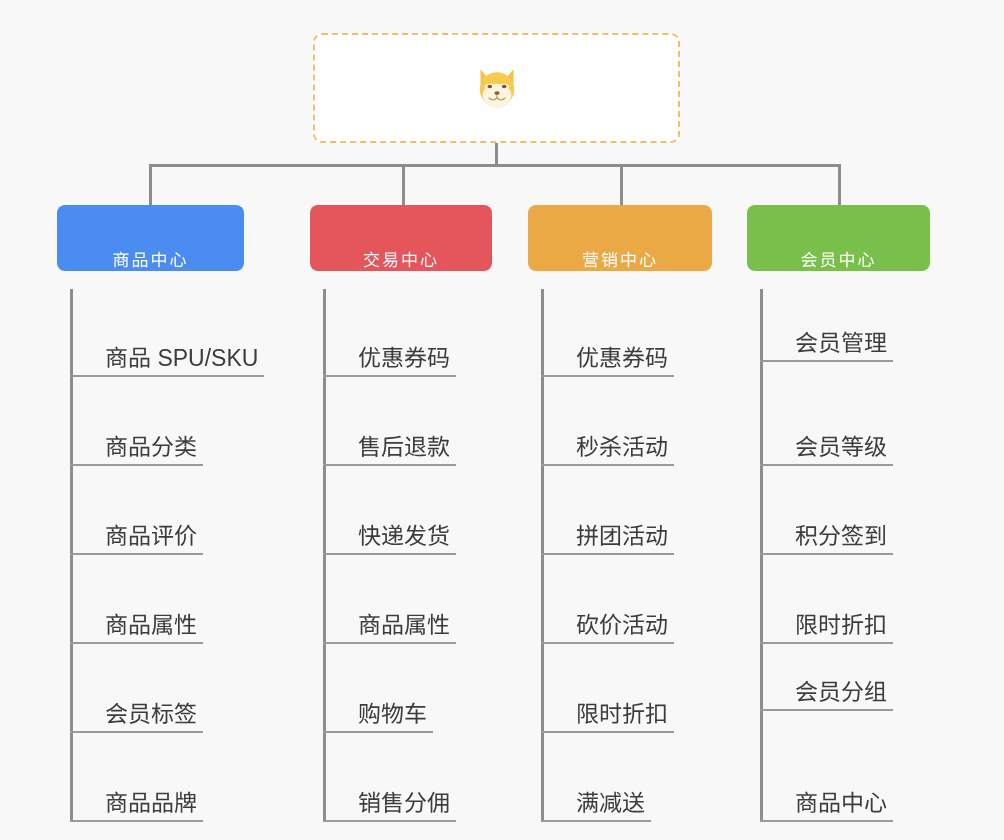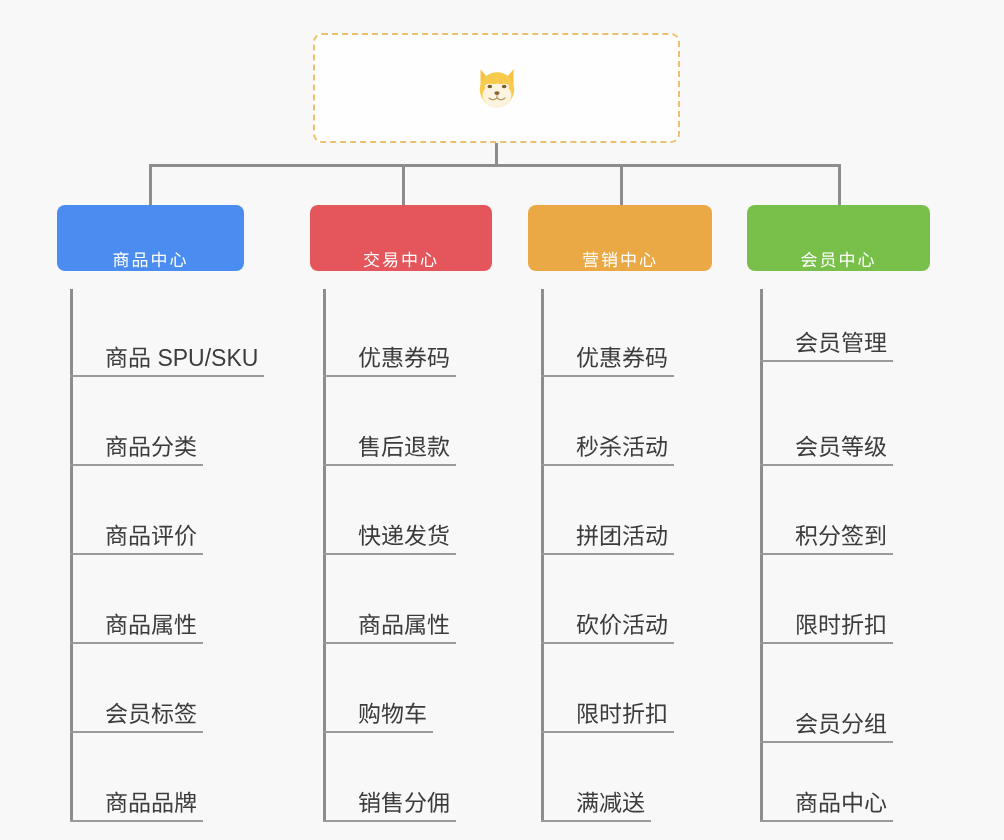--- a/index.html
+++ b/index.html
@@ -249,21 +249,21 @@
             <div class="leaf-label">会员等级</div>
           </div>
           <div class="leaf" style="top: 240px;">
             <div class="leaf-stub" style="border-bottom: 2px solid rgb(154, 154, 154); box-sizing: border-box; margin-left: 13px; width: 29px;"></div>
             <div class="leaf-label">积分签到</div>
           </div>
           <div class="leaf" style="top: 329px;">
             <div class="leaf-stub" style="border-bottom: 2px solid rgb(154, 154, 154); box-sizing: border-box; margin-left: 13px; width: 29px;"></div>
             <div class="leaf-label">限时折扣</div>
           </div>
-          <div class="leaf" style="top: 428px; justify-content: flex-end;">
+          <div class="leaf" style="top: 396px; justify-content: flex-end;">
             <div class="leaf-stub" style="border-bottom: 2px solid rgb(154, 154, 154); box-sizing: border-box; margin-left: 13px; width: 29px;"></div>
             <div class="leaf-label">会员分组</div>
           </div>
           <div class="leaf" style="top: 507px;">
             <div class="leaf-stub" style="border-bottom: 2px solid rgb(154, 154, 154); box-sizing: border-box; margin-left: 13px; width: 29px;"></div>
             <div class="leaf-label">商品中心</div>
           </div>
         </div>
       </div>
     </div>

